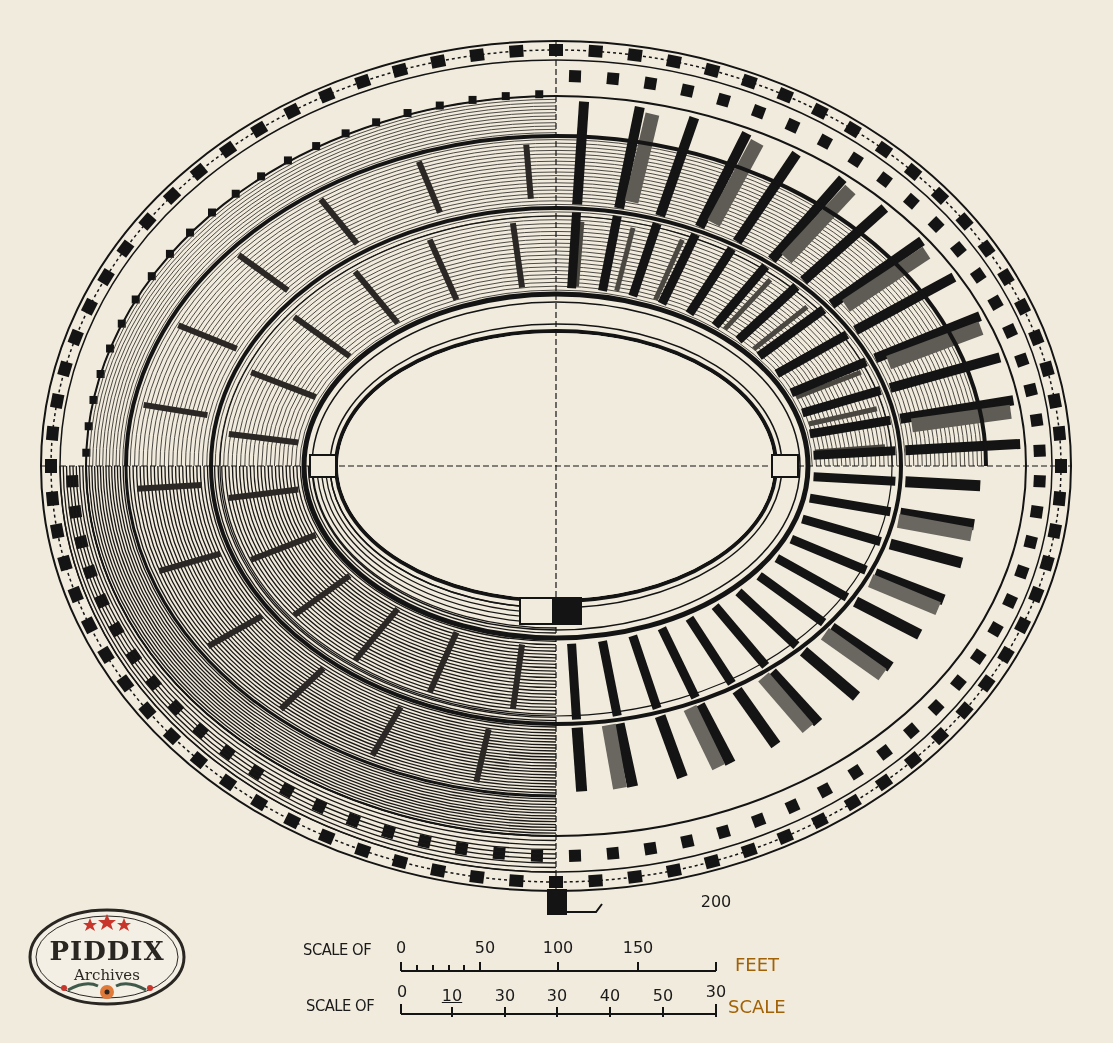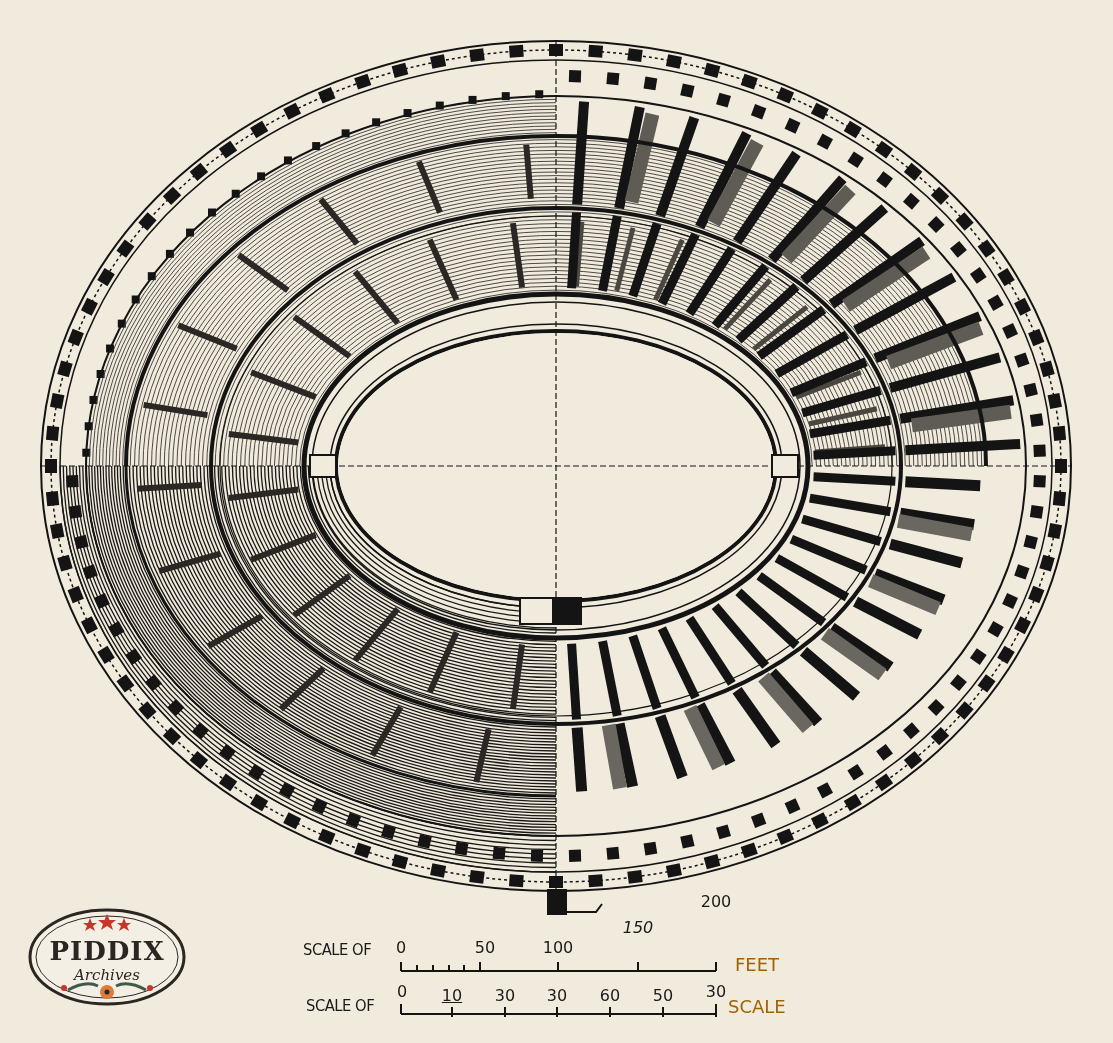--- a/index.html
+++ b/index.html
@@ -23,21 +23,21 @@
   .logo {
     position: absolute; left: 28px; top: 908px; width: 158px; height: 98px;
   }
   .logo-text {
     position: absolute; left: 0; width: 158px; text-align: center;
     top: 28px; font-family: "DejaVu Serif", serif; font-weight: bold;
     font-size: 26px; color: #2a2622; letter-spacing: 1px;
   }
   .logo-sub {
     position: absolute; left: 0; width: 158px; text-align: center; top: 58px;
-    font-family: "DejaVu Serif", serif; font-style: italic; font-size: 15px; color: #2a2622;
+    font-family: "DejaVu Serif", serif; font-size: 15px; color: #2a2622;
   }
 </style>
 </head>
 <body>
 
 <svg id="plan" width="1113" height="1043" viewBox="0 0 1113 1043" xmlns="http://www.w3.org/2000/svg">
   <defs>
     <clipPath id="leftHalf">
         <rect x="0" y="0" width="556" height="1043"></rect>
       </clipPath>
@@ -571,31 +571,31 @@
     <rect x="548" y="890" width="18" height="24" fill="#141414"></rect>
     <path d="M550,890 v22 h46 l6,-8" fill="none" stroke-width="2"></path>
   </g>
 </svg>
 
 <div>
   <span class="scale-label" style="left:303px; top:940px;">SCALE OF</span>
   <span class="tick-num" style="left:401px; top:938px;">0</span>
   <span class="tick-num" style="left:485px; top:938px;">50</span>
   <span class="tick-num" style="left:558px; top:938px;text-align:center;">100</span>
-  <span class="tick-num" style="left:638px; top:918px;font-style:italic;">150</span>
+  <span class="tick-num" style="left:638px; top:938px;">150</span>
   <span class="tick-num" style="left:716px; top:892px;text-align:center;">200</span>
   <span class="unit" style="left:735px; top:954px;">FEET</span>
 </div>
 <div>
   <span class="scale-label" style="left:306px; top:996px;">SCALE OF</span>
   <span class="tick-num" style="left:402px; top:982px;">0</span>
   <span class="tick-num" style="left:452px; top:986px;text-decoration:underline;">10</span>
   <span class="tick-num" style="left:505px; top:986px;">30</span>
   <span class="tick-num" style="left:557px; top:986px;">30</span>
-  <span class="tick-num" style="left:610px; top:986px;">60</span>
+  <span class="tick-num" style="left:610px; top:986px;">40</span>
   <span class="tick-num" style="left:663px; top:986px;">50</span>
   <span class="tick-num" style="left:716px; top:982px;">30</span>
   <span class="unit" style="left:728px; top:996px;">SCALE</span>
 </div>
 <svg style="position:absolute;left:0;top:0;" width="1113" height="1043">
   <g stroke="#141414" stroke-width="2" fill="none">
 
     <line x1="401" y1="971" x2="716" y2="971"></line>
     <line x1="401" y1="962" x2="401" y2="971"></line>
     <line x1="417" y1="965" x2="417" y2="971"></line>

